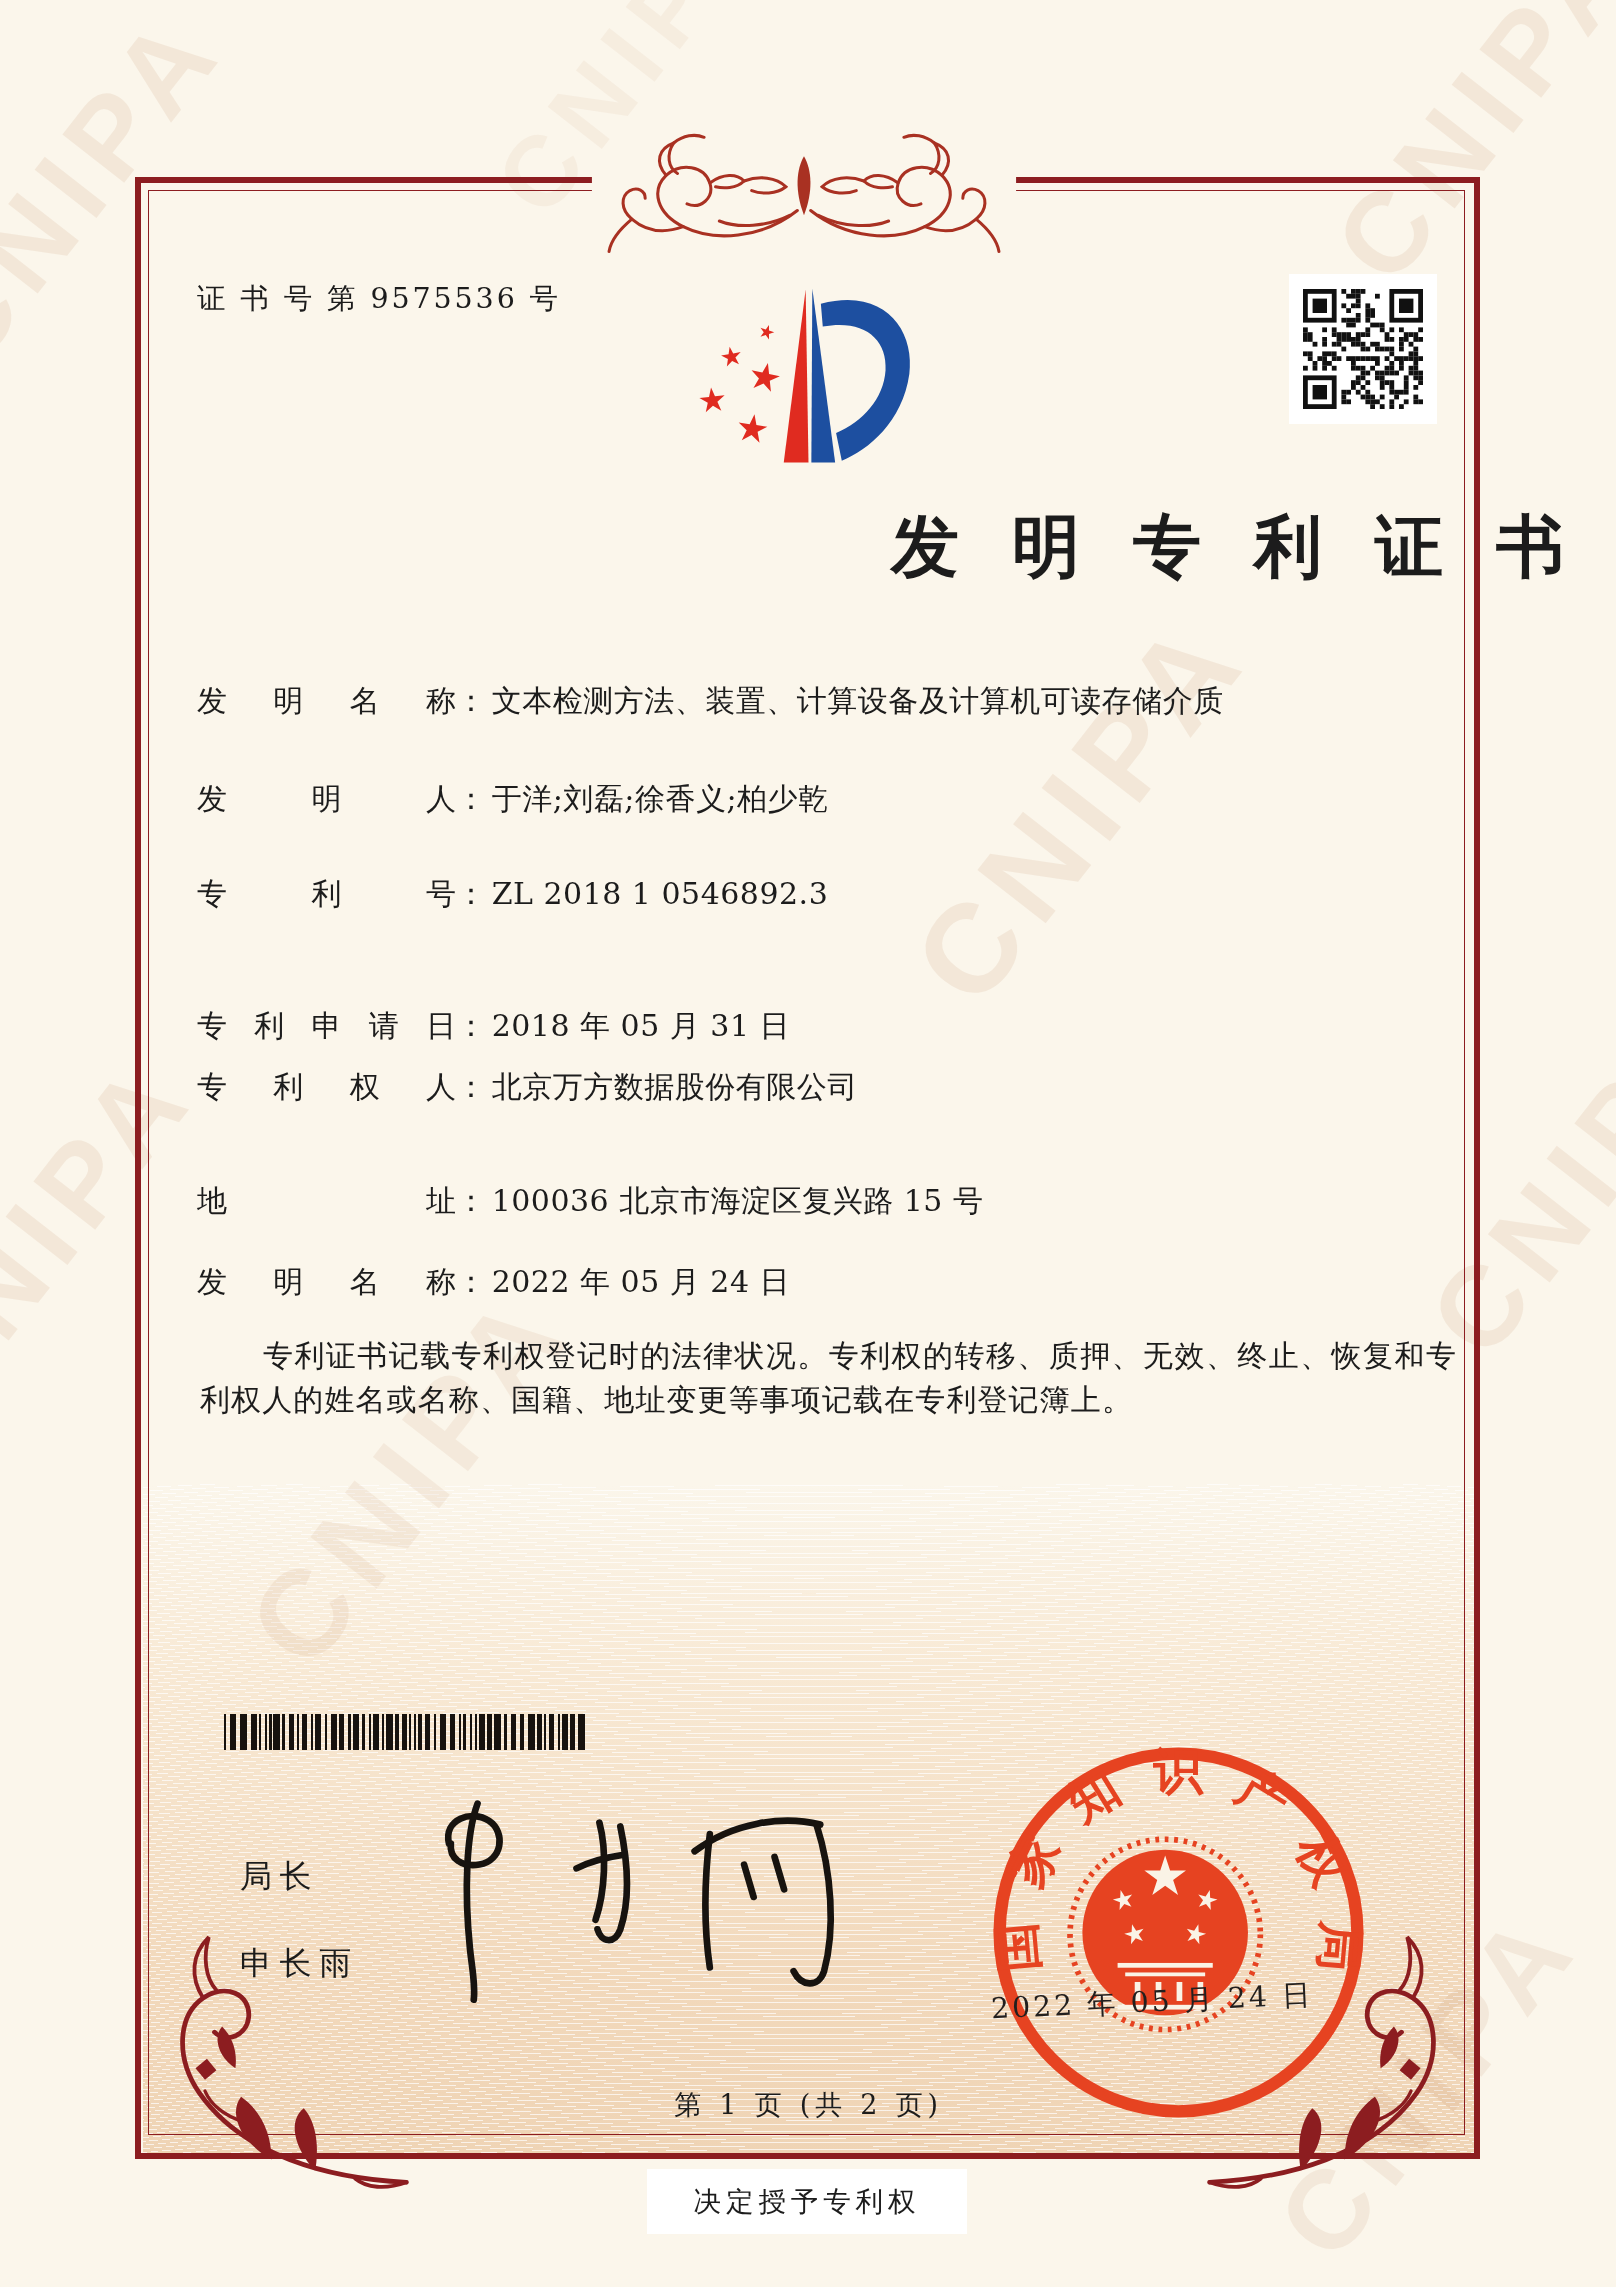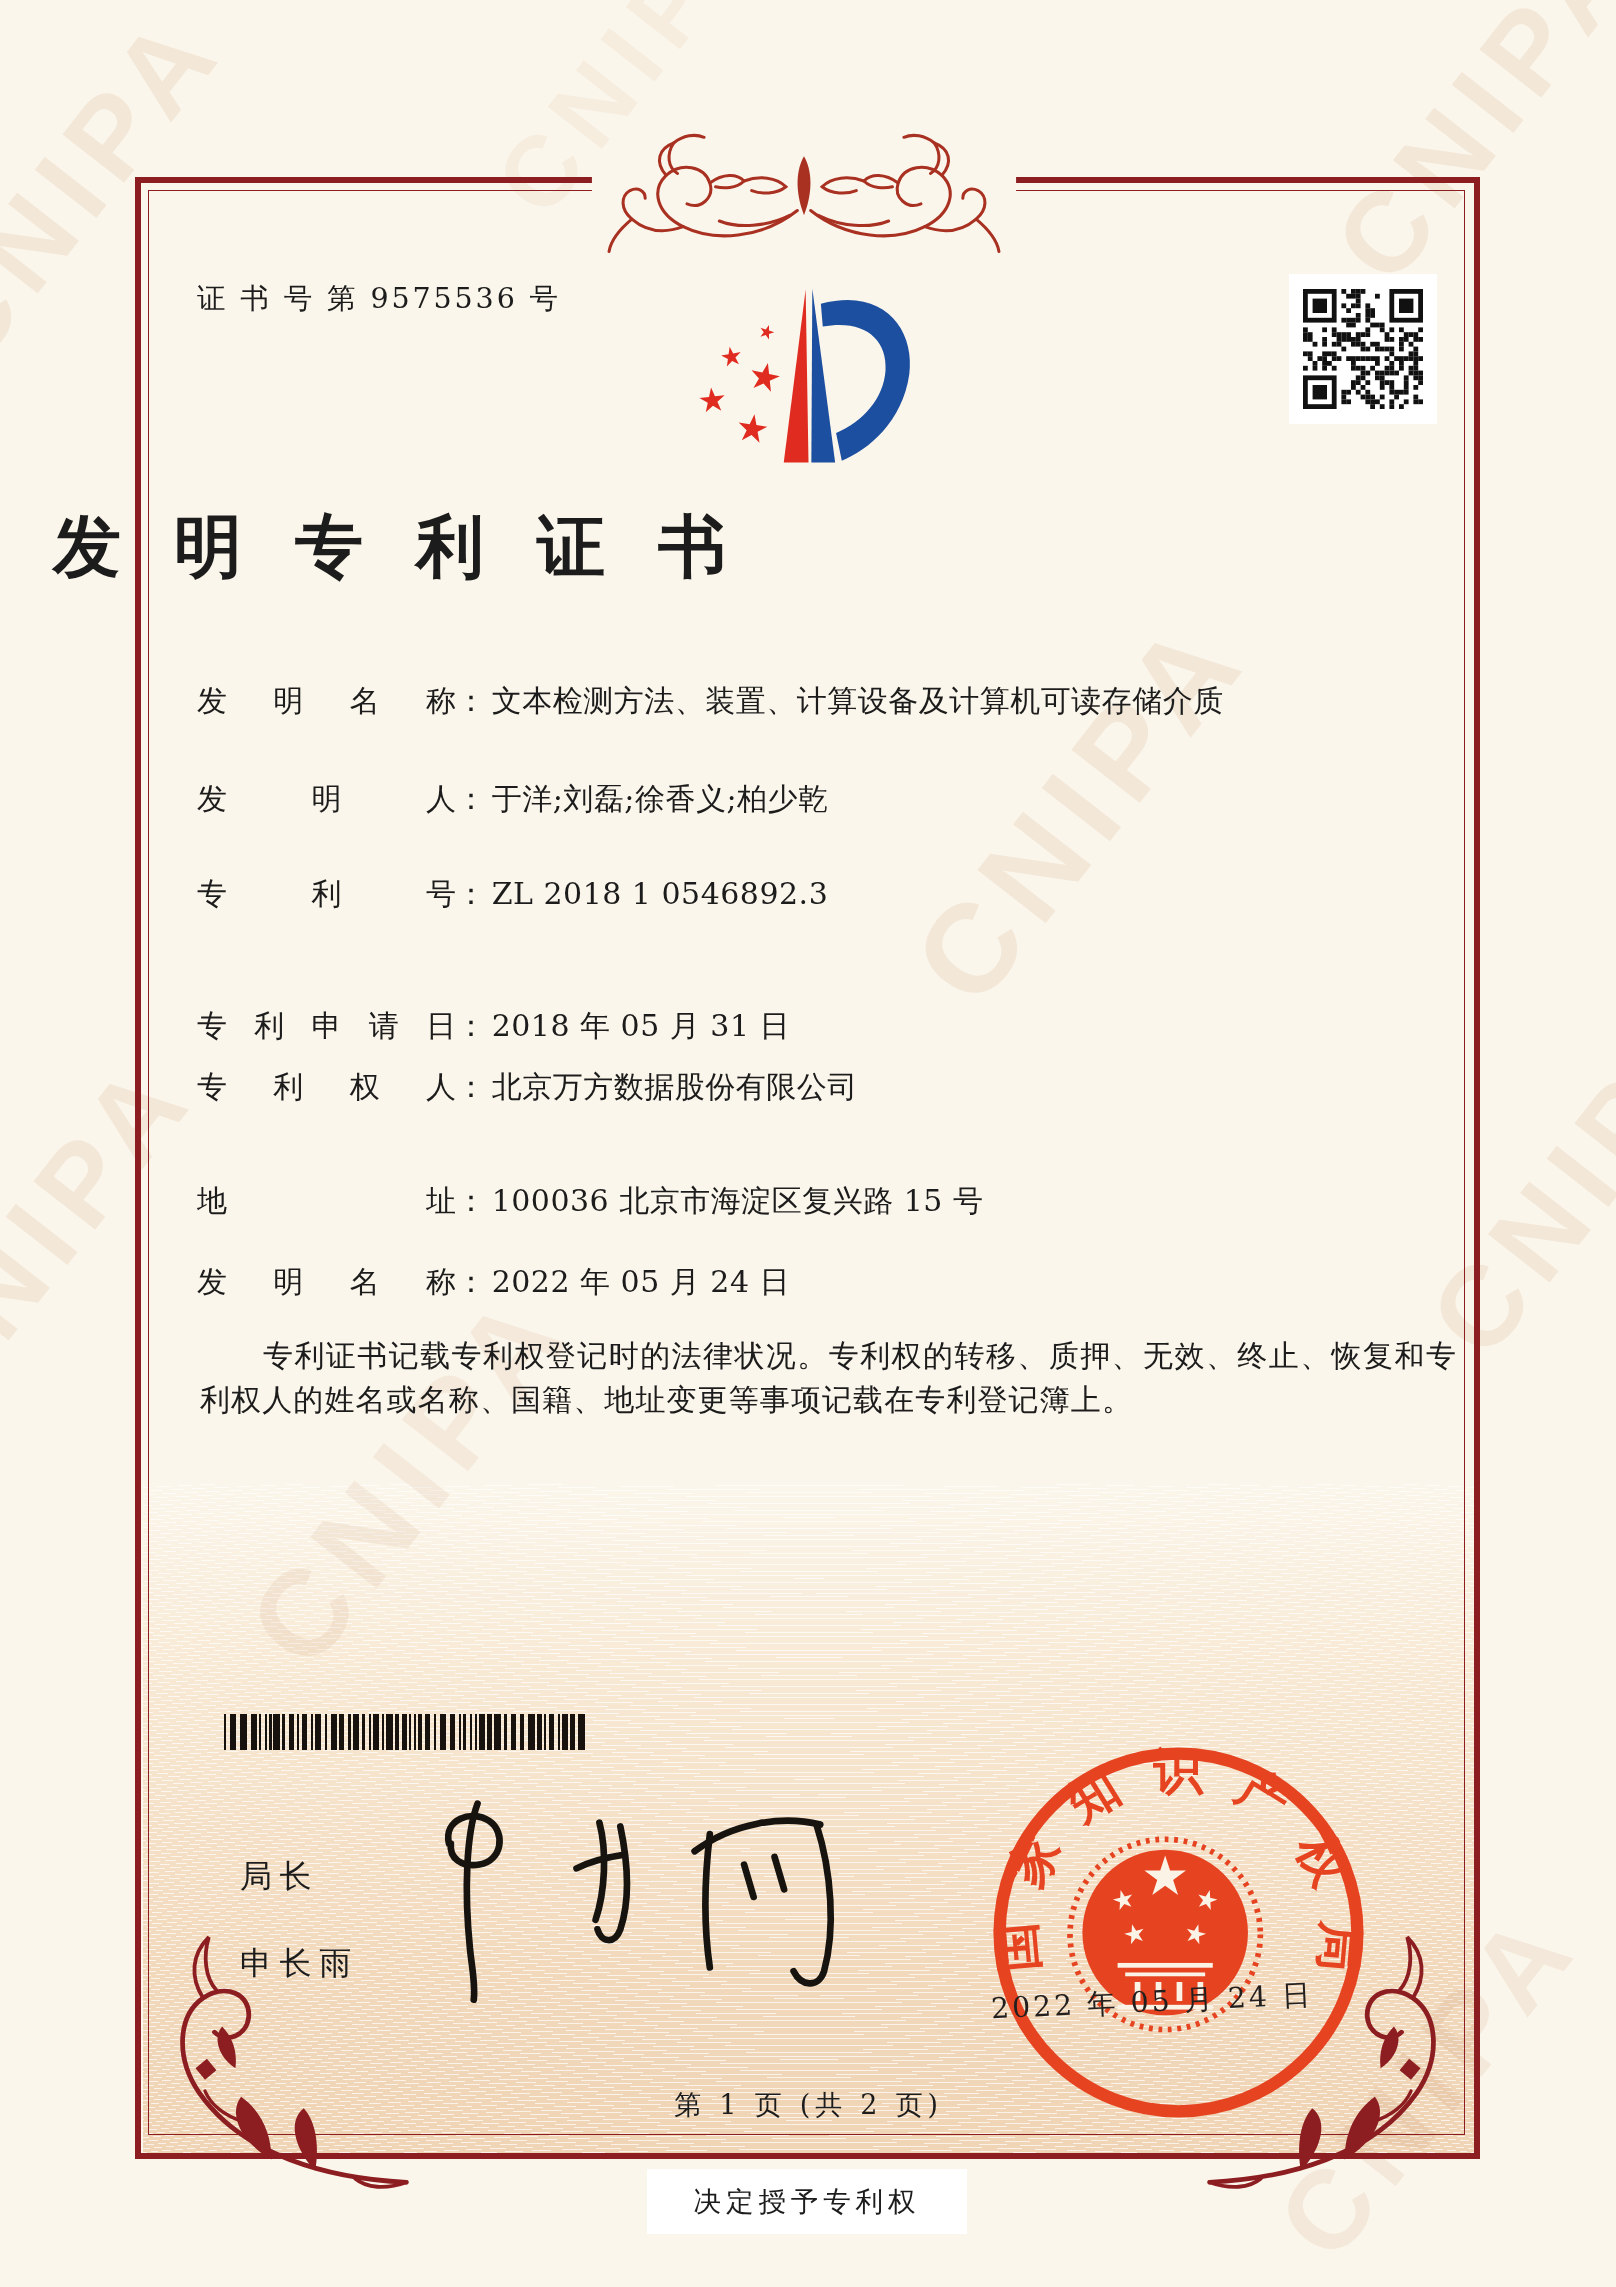--- a/index.html
+++ b/index.html
@@ -35,21 +35,21 @@
   .orn-top{left:571px;top:120px;}
   .orn-bl{left:129px;top:1897px;}
   .orn-br{left:1202px;top:1897px;transform:scaleX(-1);}
 
   .cert-no{position:absolute;left:197px;top:280px;font-size:28.5px;letter-spacing:2.9px;z-index:3;}
 
   .logo{position:absolute;left:699px;top:279px;z-index:3;}
   .qr-box{position:absolute;left:1289px;top:274px;width:148px;height:150px;background:#fff;z-index:3;
           display:flex;align-items:center;justify-content:center;}
 
-  .title{position:absolute;left:0;right:0;top:502px;text-align:left;font-size:68px;font-weight:bold;
+  .title{position:absolute;left:0;right:0;top:502px;text-align:right;font-size:68px;font-weight:bold;
          letter-spacing:53px;padding-left:53px;z-index:3;}
 
   .row{position:absolute;left:197px;font-size:30px;line-height:38px;white-space:nowrap;z-index:3;}
   .f-label{display:inline-block;width:259px;text-align:justify;text-align-last:justify;vertical-align:top;}
   .f-value{margin-left:5.7px;letter-spacing:0.5px;}
   .r1{top:682px;} .r2{top:780px;} .r3{top:875px;} .r4{top:973px;margin-top:34px;} .r5{top:1068px;} .r6{top:1168px;margin-top:14px;}
   .r7{top:1263px;}
   .g2{position:absolute;left:635px;top:0;}
   .g2 .f-label{width:202px;}
 

